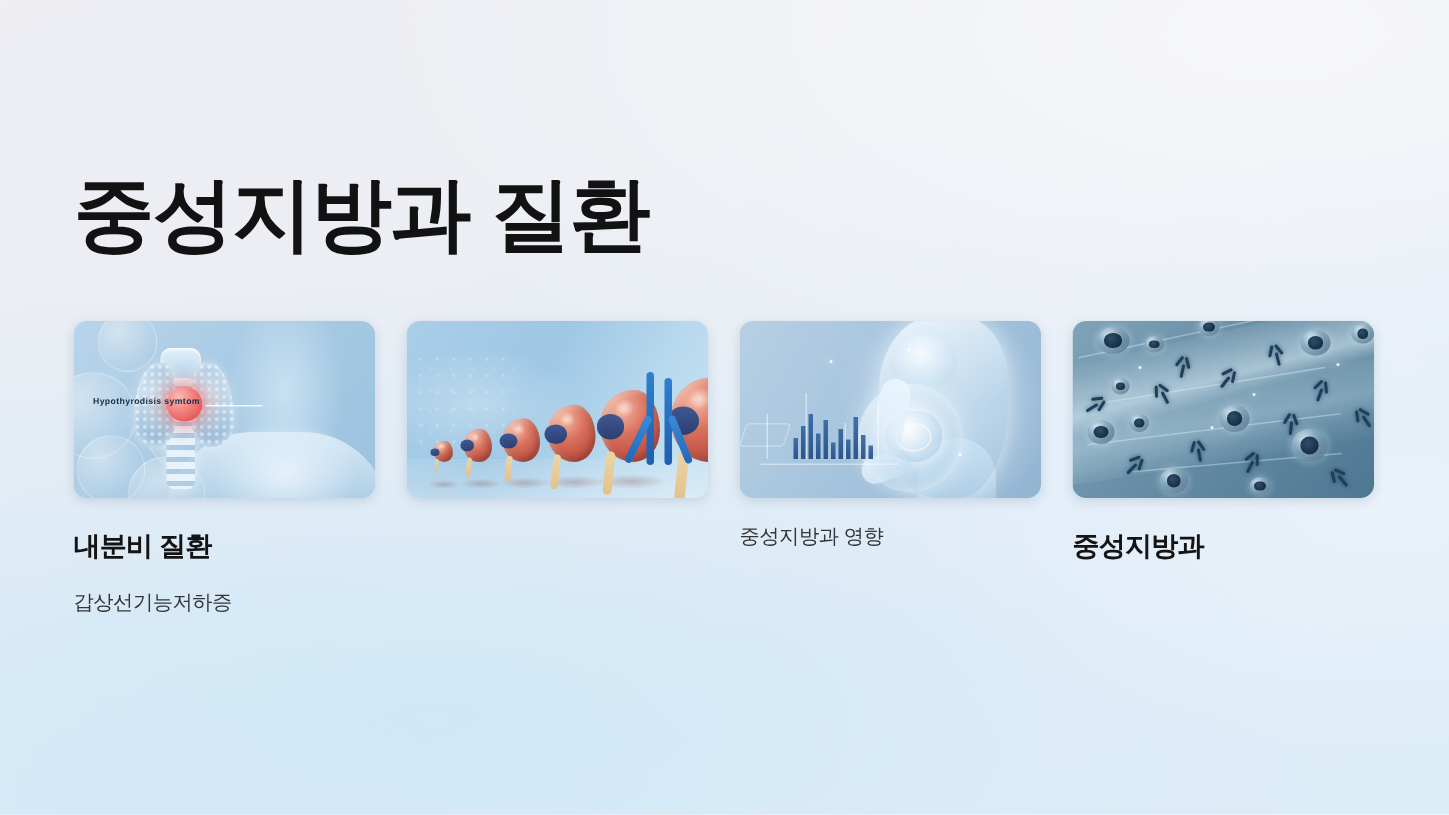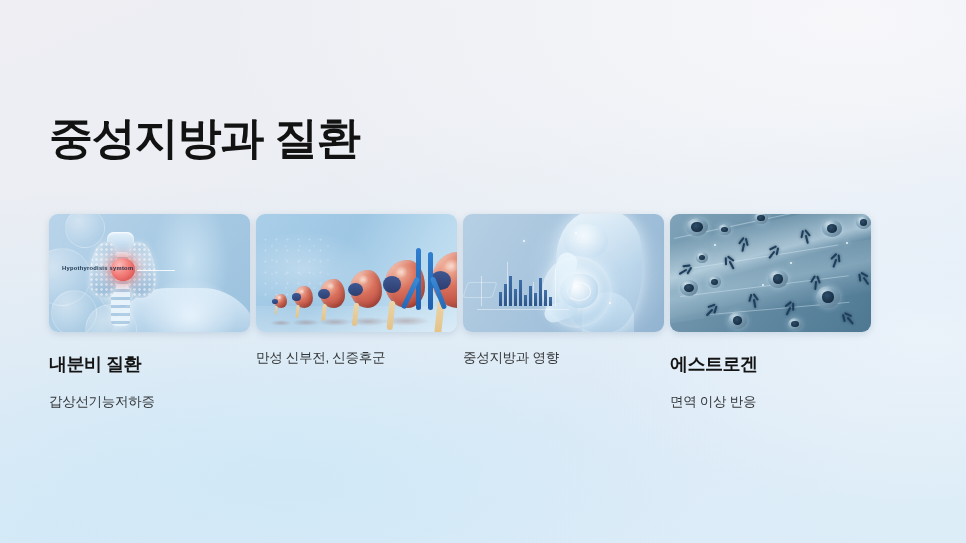--- a/index.html
+++ b/index.html
@@ -14,25 +14,25 @@
   }
   .bg-wash { position:absolute; inset:0; pointer-events:none;
     background:
       radial-gradient(60% 40% at 30% 88%, rgba(205,232,247,.75), rgba(205,232,247,0) 70%),
       radial-gradient(50% 45% at 96% 62%, rgba(236,243,250,.85), rgba(236,243,250,0) 70%);
   }
   .stage { position:absolute; inset:0; }
 
   .page-title {
     position:absolute; left:49px; top:113px;
-    font-size:44px; font-weight:bold; letter-spacing:-1.2px;
+    font-size:54px; font-weight:bold; letter-spacing:-1.2px;
     color:#121212; line-height:1.12; white-space:nowrap;
   }
 
-  .cards { position:absolute; left:49px; top:214px; width:868px; display:flex; gap:6px; }
+  .cards { position:absolute; left:49px; top:214px; width:868px; display:flex; gap:21px; }
   .card { width:201px; }
 
   .thumb {
     width:201px; height:118px; border-radius:9px; overflow:hidden;
     position:relative; box-shadow:0 2px 7px rgba(80,110,140,.20);
   }
   .thumb .scene { position:absolute; inset:0; }
 
   .card-title {
     margin-top:20px; font-size:18px; font-weight:bold;
@@ -254,21 +254,20 @@
               <div class="ureter"></div>
               <div class="shine"></div>
           </div>
 
           <div class="t2-vessel" style="left:160px;height:62px;"></div>
           <div class="t2-vessel" style="left:172px;height:58px;"></div>
           <div class="t2-vbranch" style="left:152px;bottom:22px;transform:rotate(26deg);"></div>
           <div class="t2-vbranch" style="left:180px;bottom:22px;transform:rotate(-22deg);"></div>
         </div>
       </div>
-      <div class="card-sub">만성 신부전, 신증후군</div>
     </div>
 
     <div class="card">
       <div class="thumb">
         <div class="scene t3-bg">
           <div class="t3-halo"></div>
           <div class="t3-leg"></div>
           <div class="t3-torso"></div>
           <div class="t3-chest"></div>
           <div class="t3-belly"></div>
@@ -411,18 +410,17 @@
               <span class="a1"></span>
               <span class="a2"></span>
             </div>
 
           <div class="t4-spark" style="left:44px;top:30px;"></div>
           <div class="t4-spark" style="left:92px;top:70px;"></div>
           <div class="t4-spark" style="left:176px;top:28px;"></div>
           <div class="t4-spark" style="left:120px;top:48px;"></div>
         </div>
       </div>
-      <div class="card-title">에스트로겐</div>
-      <div class="card-sub">면역 이상 반응</div>
+      <div class="card-title">중성지방과</div>
     </div>
 
   </div>
 </div>
 
 </body></html>

